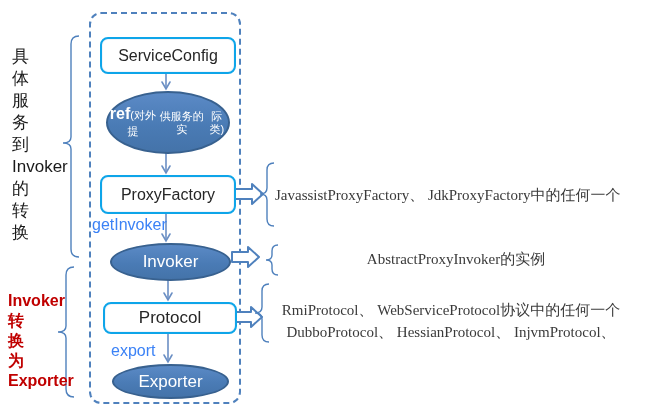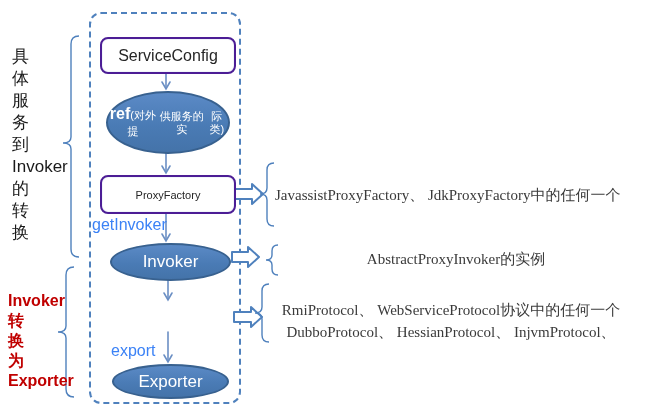--- a/index.html
+++ b/index.html
@@ -8,34 +8,34 @@
     font-family:"Liberation Sans","DejaVu Sans",sans-serif;
     overflow:hidden;
   }
   .overlay{position:absolute;left:0;top:0;width:646px;height:413px;z-index:2;}
   .dashed-box{
     position:absolute;left:89px;top:12px;width:148px;height:388px;
     border:2px dashed #4f81bd;border-radius:12px;z-index:1;
   }
   .node{position:absolute;display:flex;align-items:center;justify-content:center;z-index:3;text-align:center;}
   .box{
-    background:#ffffff;border:2px solid #4c1d95;border-radius:8px;
+    background:#ffffff;border:2px solid #0ea5e9;border-radius:8px;
     color:#262626;font-size:16px;
     box-shadow:inset 0 0 0 1px rgba(79,129,189,0.08);
   }
   .ellipse{
     background:linear-gradient(180deg,#5b8ac6 0%,#4a7bb5 55%,#4473a9 100%);
     border:2px solid #38618f;border-radius:50%;color:#ffffff;
   }
   #node-serviceconfig{left:100px;top:37px;width:132px;height:33px;}
   #node-ref{left:106px;top:91px;width:120px;height:59px;flex-direction:row;line-height:13px;}
   .ref-line1{font-size:11px;line-height:16px;}
   .ref-big{font-size:16px;font-weight:bold;}
   .ref-small{font-size:11px;line-height:13px;}
-  #node-proxyfactory{left:100px;top:175px;width:132px;height:35px;font-size:11px;}
+  #node-proxyfactory{left:100px;top:175px;width:132px;height:35px;font-size:16px;}
   #node-invoker{left:110px;top:243px;width:117px;height:34px;font-size:17px;}
   #node-protocol{left:103px;top:302px;width:130px;height:28px;font-size:17px;}
   #node-exporter{left:112px;top:364px;width:113px;height:31px;font-size:17px;}
   .edge-label{position:absolute;color:#3b82f6;font-size:16px;z-index:4;white-space:nowrap;}
   #label-getinvoker{left:92px;top:216px;}
   #label-export{left:111px;top:342px;}
   .left-col{position:absolute;z-index:3;color:#1a1a1a;}
   .left-col .line{display:block;}
   #left-first{left:12px;top:46px;font-size:17px;line-height:22px;}
   #left-second{left:8px;top:291px;font-size:16px;line-height:20px;font-weight:bold;color:#c00000;}
@@ -124,20 +124,23 @@
   </div>
 
   <div class="node box" id="node-proxyfactory">
     <span>ProxyFactory</span>
   </div>
 
   <div class="node ellipse" id="node-invoker">
     <span>Invoker</span>
   </div>
 
+  <div class="node box" id="node-protocol">
+    <span>Protocol</span>
+  </div>
 
   <div class="node ellipse" id="node-exporter">
     <span>Exporter</span>
   </div>
 
   <div class="edge-label" id="label-getinvoker">getInvoker</div>
   <div class="edge-label" id="label-export">export</div>
 
   <div class="right-note" id="note-proxyfactory">JavassistProxyFactory、 JdkProxyFactory中的任何一个</div>
   <div class="right-note" id="note-invoker">AbstractProxyInvoker的实例</div>

